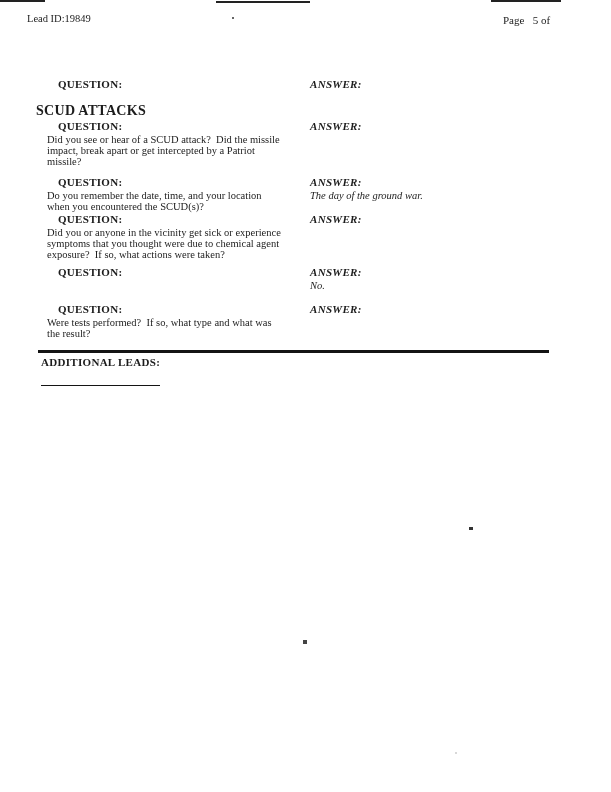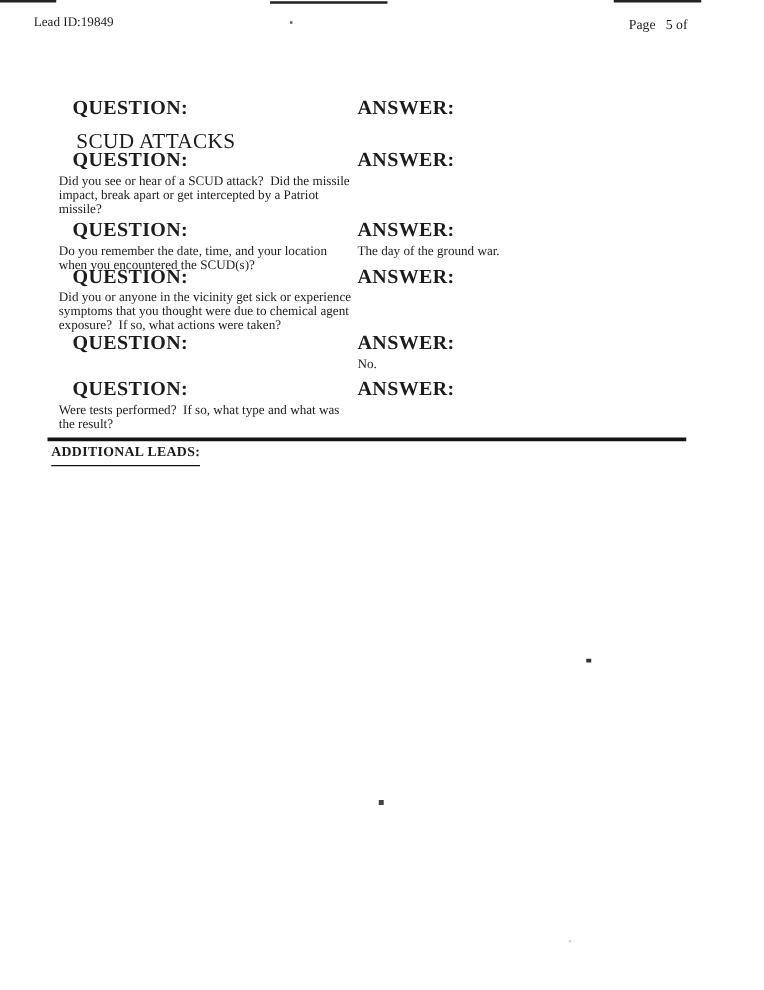--- a/index.html
+++ b/index.html
@@ -35,61 +35,62 @@
     left: 0;
     width: 611px;
   }
   .q-col {
     position: absolute;
     left: 47px;
     width: 254px;
   }
   .a-col {
     position: absolute;
-    left: 286px;
+    left: 310px;
     width: 300px;
+    font-style: italic;
   }
   .qa-label {
     font-weight: bold;
-    font-size: 16px;
+    font-size: 11px;
     letter-spacing: 0.3px;
   }
   .q-col .qa-label {
     padding-left: 11px;
   }
   .qa-text {
     margin-top: 2px;
     font-size: 10.5px;
     line-height: 11.2px;
     white-space: pre-wrap;
   }
   .section-header {
     position: absolute;
-    left: 61px;
+    left: 36px;
     top: 103px;
-    font-weight: normal;
-    font-size: 17px;
+    font-weight: bold;
+    font-size: 14px;
     letter-spacing: 0.3px;
   }
   .thick-rule {
     position: absolute;
     left: 38px;
     top: 350px;
     width: 511px;
     height: 3px;
     background: #141414;
   }
   .additional-leads {
     position: absolute;
     left: 41px;
     top: 356px;
     font-weight: bold;
     font-size: 11px;
     letter-spacing: 0.3px;
-    padding-bottom: 4px;
+    padding-bottom: 17px;
     border-bottom: 1.5px solid #141414;
   }
   .artifact {
     position: absolute;
     background: #222222;
   }
   .a-top-1 { left: 0;   top: 0; width: 45px;  height: 2px; }
   .a-top-2 { left: 216px; top: 1px; width: 94px; height: 2px; }
   .a-top-3 { left: 491px; top: 0; width: 120px; height: 2px; }
   .a-dot-1 { left: 232px; top: 17px; width: 2px; height: 2px; background:#666; }

